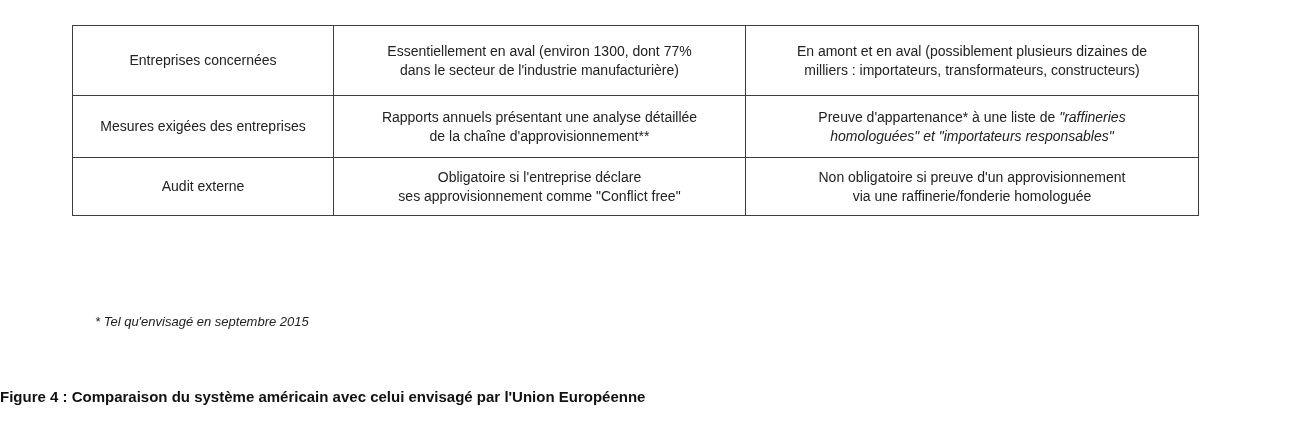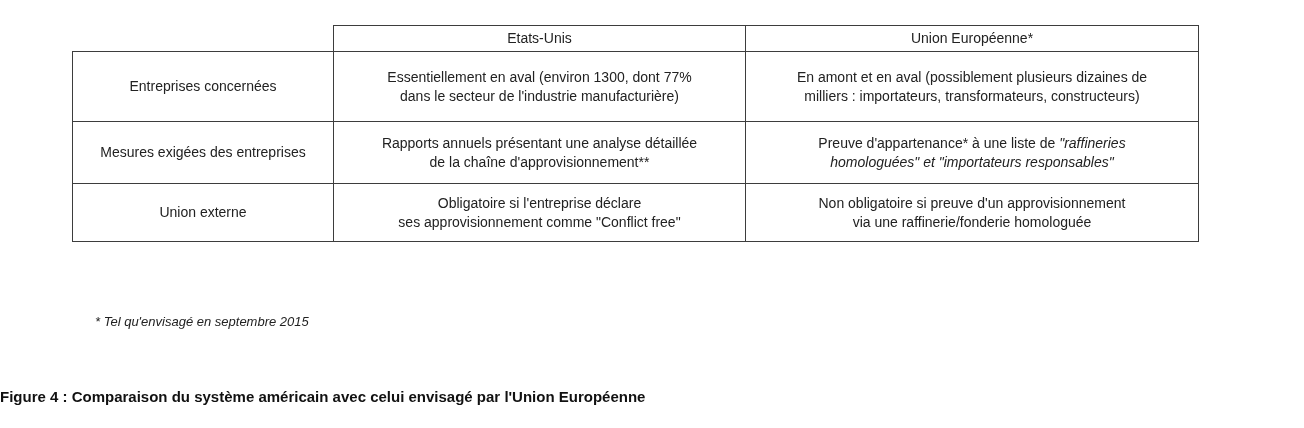--- a/index.html
+++ b/index.html
@@ -65,41 +65,36 @@
 
 <div class="page">
 
   <table class="cmp-table">
     <colgroup>
       <col class="c1">
         <col class="c2">
         <col class="c3">
     </colgroup>
     <tbody>
-      <tr class="r-head">
-        <td class="ghost"></td>
-        <th>Etats-Unis</th>
-        <th>Union Européenne*</th>
-      </tr>
       <tr class="r2">
         <td>Entreprises concernées</td>
         <td>Essentiellement en aval (environ 1300, dont 77%
 dans le secteur de l'industrie manufacturière)</td>
         <td>En amont et en aval (possiblement plusieurs dizaines de
 milliers : importateurs, transformateurs, constructeurs)</td>
       </tr>
       <tr class="r3">
         <td>Mesures exigées des entreprises</td>
         <td>Rapports annuels présentant une analyse détaillée
 de la chaîne d'approvisionnement**</td>
         <td><span>Preuve d'appartenance* à une liste de </span><span class="it">"raffineries
 homologuées" et "importateurs responsables"</span></td>
       </tr>
       <tr class="r4">
-        <td>Union externe</td>
+        <td>Audit externe</td>
         <td>Obligatoire si l'entreprise déclare
 ses approvisionnement comme "Conflict free"</td>
         <td>Non obligatoire si preuve d'un approvisionnement
 via une raffinerie/fonderie homologuée</td>
       </tr>
     </tbody>
   </table>
 
   <div class="footnote fn1">* Tel qu'envisagé en septembre 2015</div>
 

